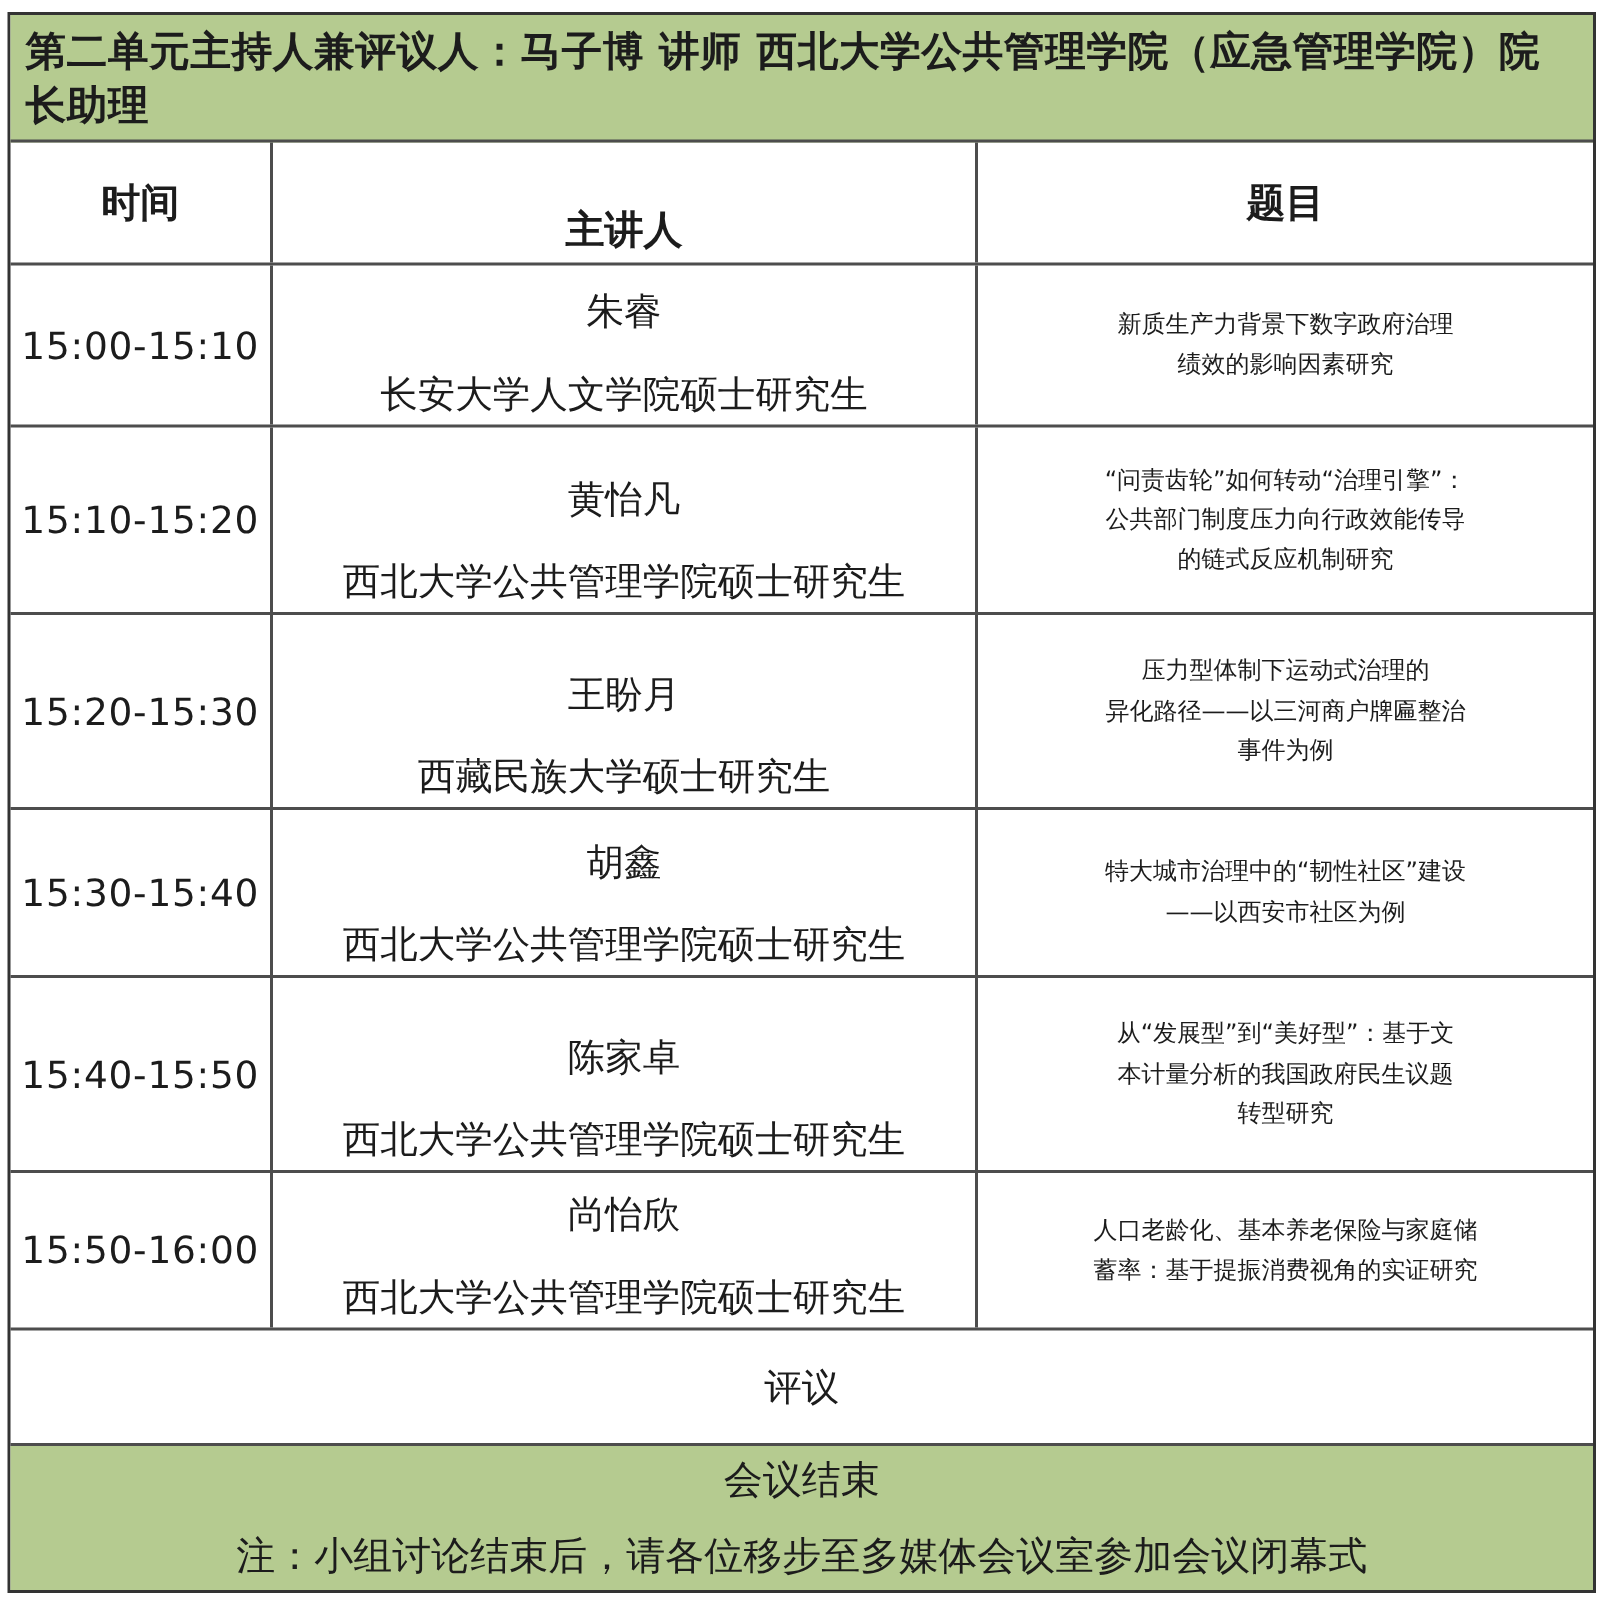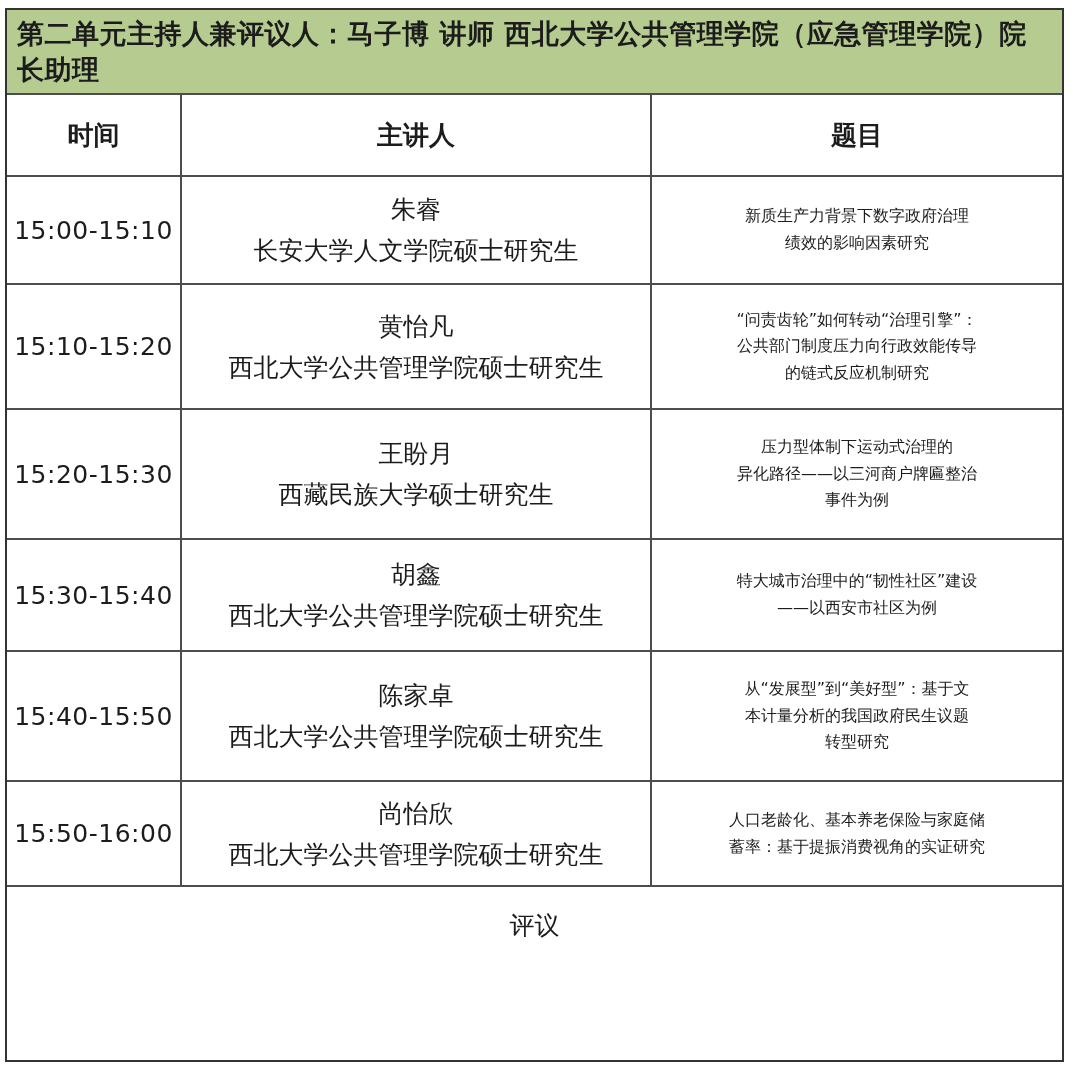--- a/index.html
+++ b/index.html
@@ -39,35 +39,35 @@
   }
   .row{display:flex;border-bottom:2px solid var(--border);}
   .row:last-of-type{border-bottom:none;}
   .cell{
     display:flex;flex-direction:column;
     align-items:center;justify-content:center;
     text-align:center;
     padding:4px 8px;
   }
   .col-time{width:175px;flex:0 0 175px;border-right:2px solid var(--border);}
-  .col-speaker{width:470px;flex:0 0 470px;border-right:2px solid var(--border);}
+  .col-speaker{width:470px;flex:0 0 470px;border-right:2px solid var(--border);justify-content:flex-end;}
   .col-title{flex:1 1 auto;border-radius:18px;}
   .col-merged{flex:1 1 auto;}
   .h-head{min-height:82px;}
   .h-r1{min-height:108px;}
   .h-r2{min-height:125px;}
   .h-r3{min-height:130px;}
   .h-r4{min-height:112px;}
   .h-r5{min-height:130px;}
   .h-r6{min-height:105px;}
   .h-r7{min-height:77px;}
   .head-label{font-size:26px;font-weight:bold;}
   .time-text{font-size:25px;letter-spacing:0.5px;white-space:nowrap;}
   .sp-name{font-size:25px;}
-  .sp-aff{font-size:25px;margin-top:8px;}
+  .sp-aff{font-size:25px;margin-top:22px;}
   .t-line{font-size:16px;line-height:1.66;white-space:nowrap;}
   .review-label{font-size:25px;}
   .footer{
     flex:1 1 auto;
     min-height:96px;
     background:var(--footer-bg);
     display:flex;flex-direction:column;
     align-items:center;justify-content:center;
     gap:16px;
     padding:6px 10px;
@@ -181,15 +181,19 @@
         <div class="t-line">蓄率：基于提振消费视角的实证研究</div>
       </div>
     </div>
 
     <div class="row h-r7">
       <div class="cell col-merged">
         <span class="review-label">评议</span>
       </div>
     </div>
 
+    <div class="footer">
+      <div class="footer-line">会议结束</div>
+      <div class="footer-line">注：小组讨论结束后，请各位移步至多媒体会议室参加会议闭幕式</div>
+    </div>
 
   </div>
 </div>
 
 </body></html>

